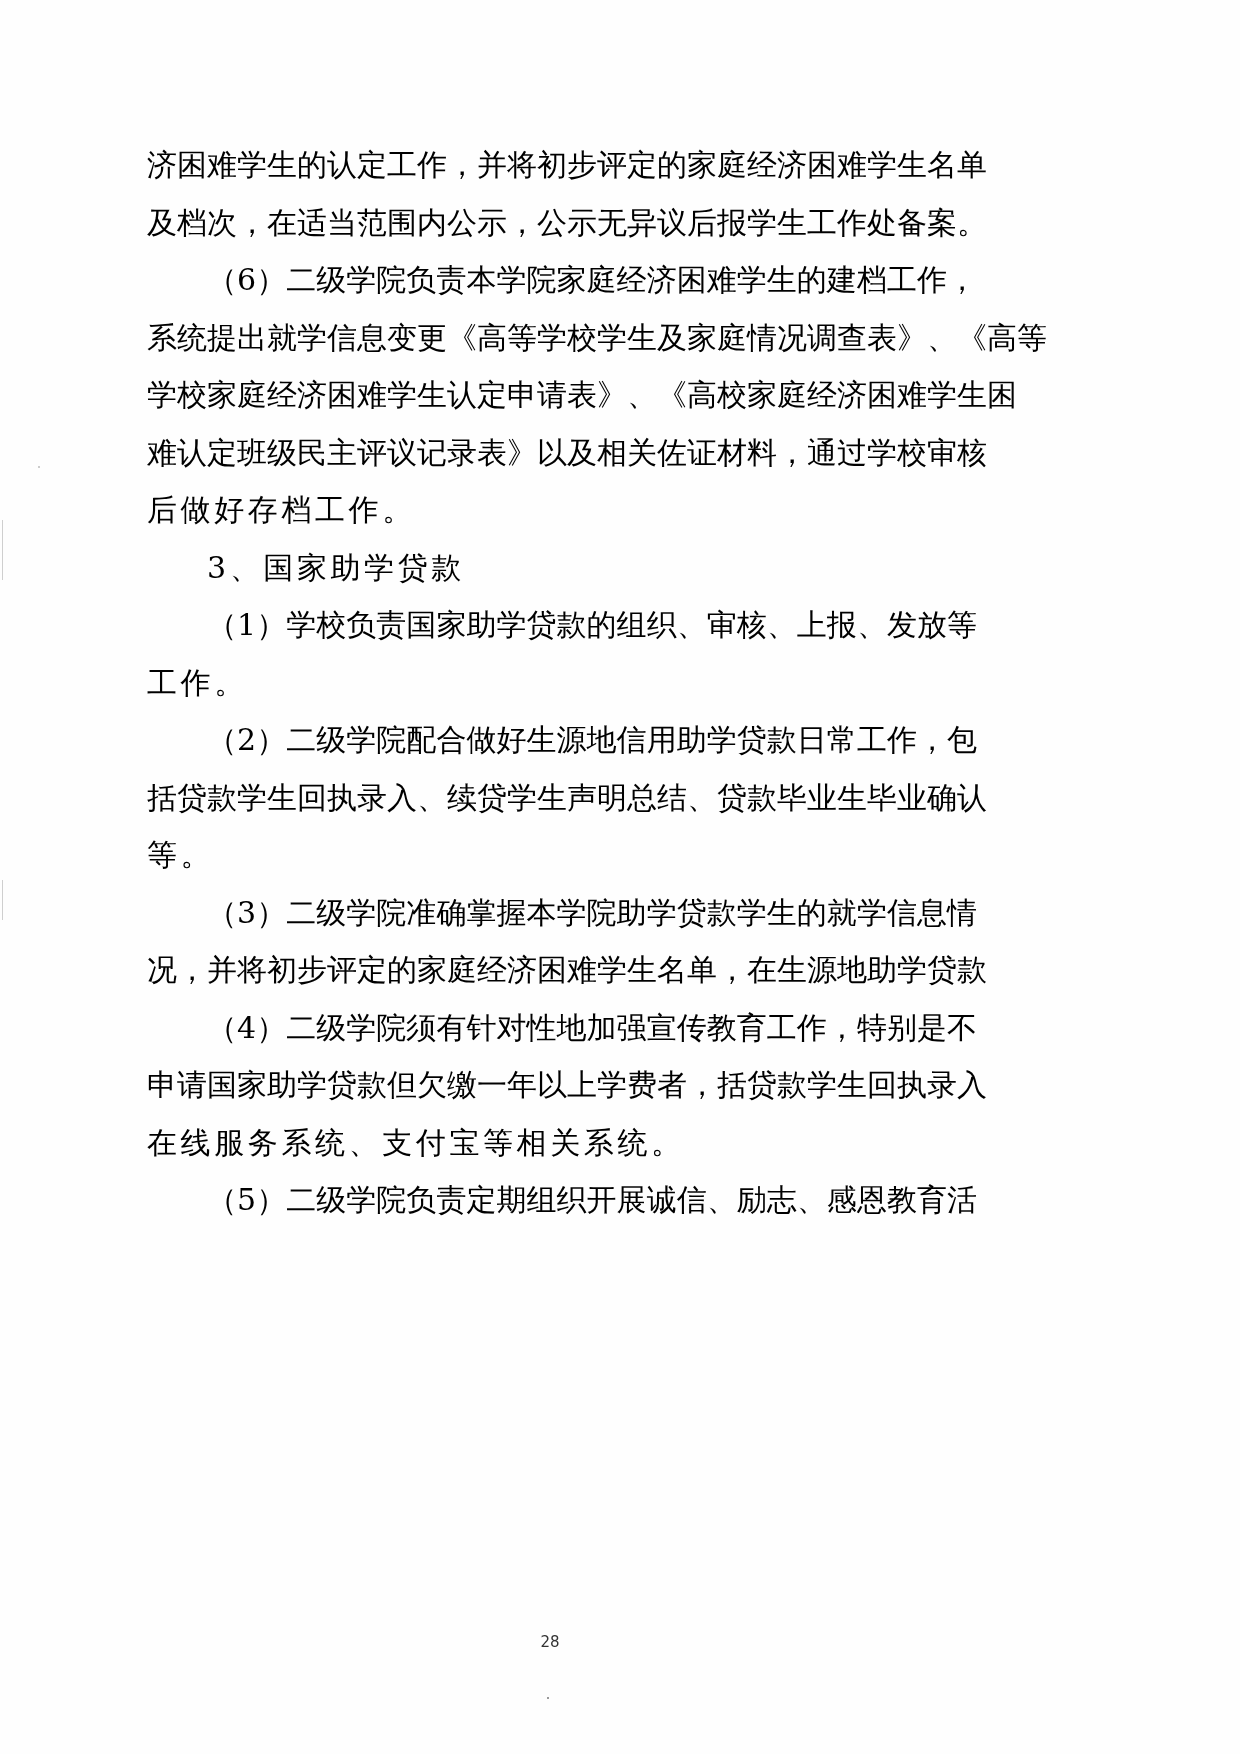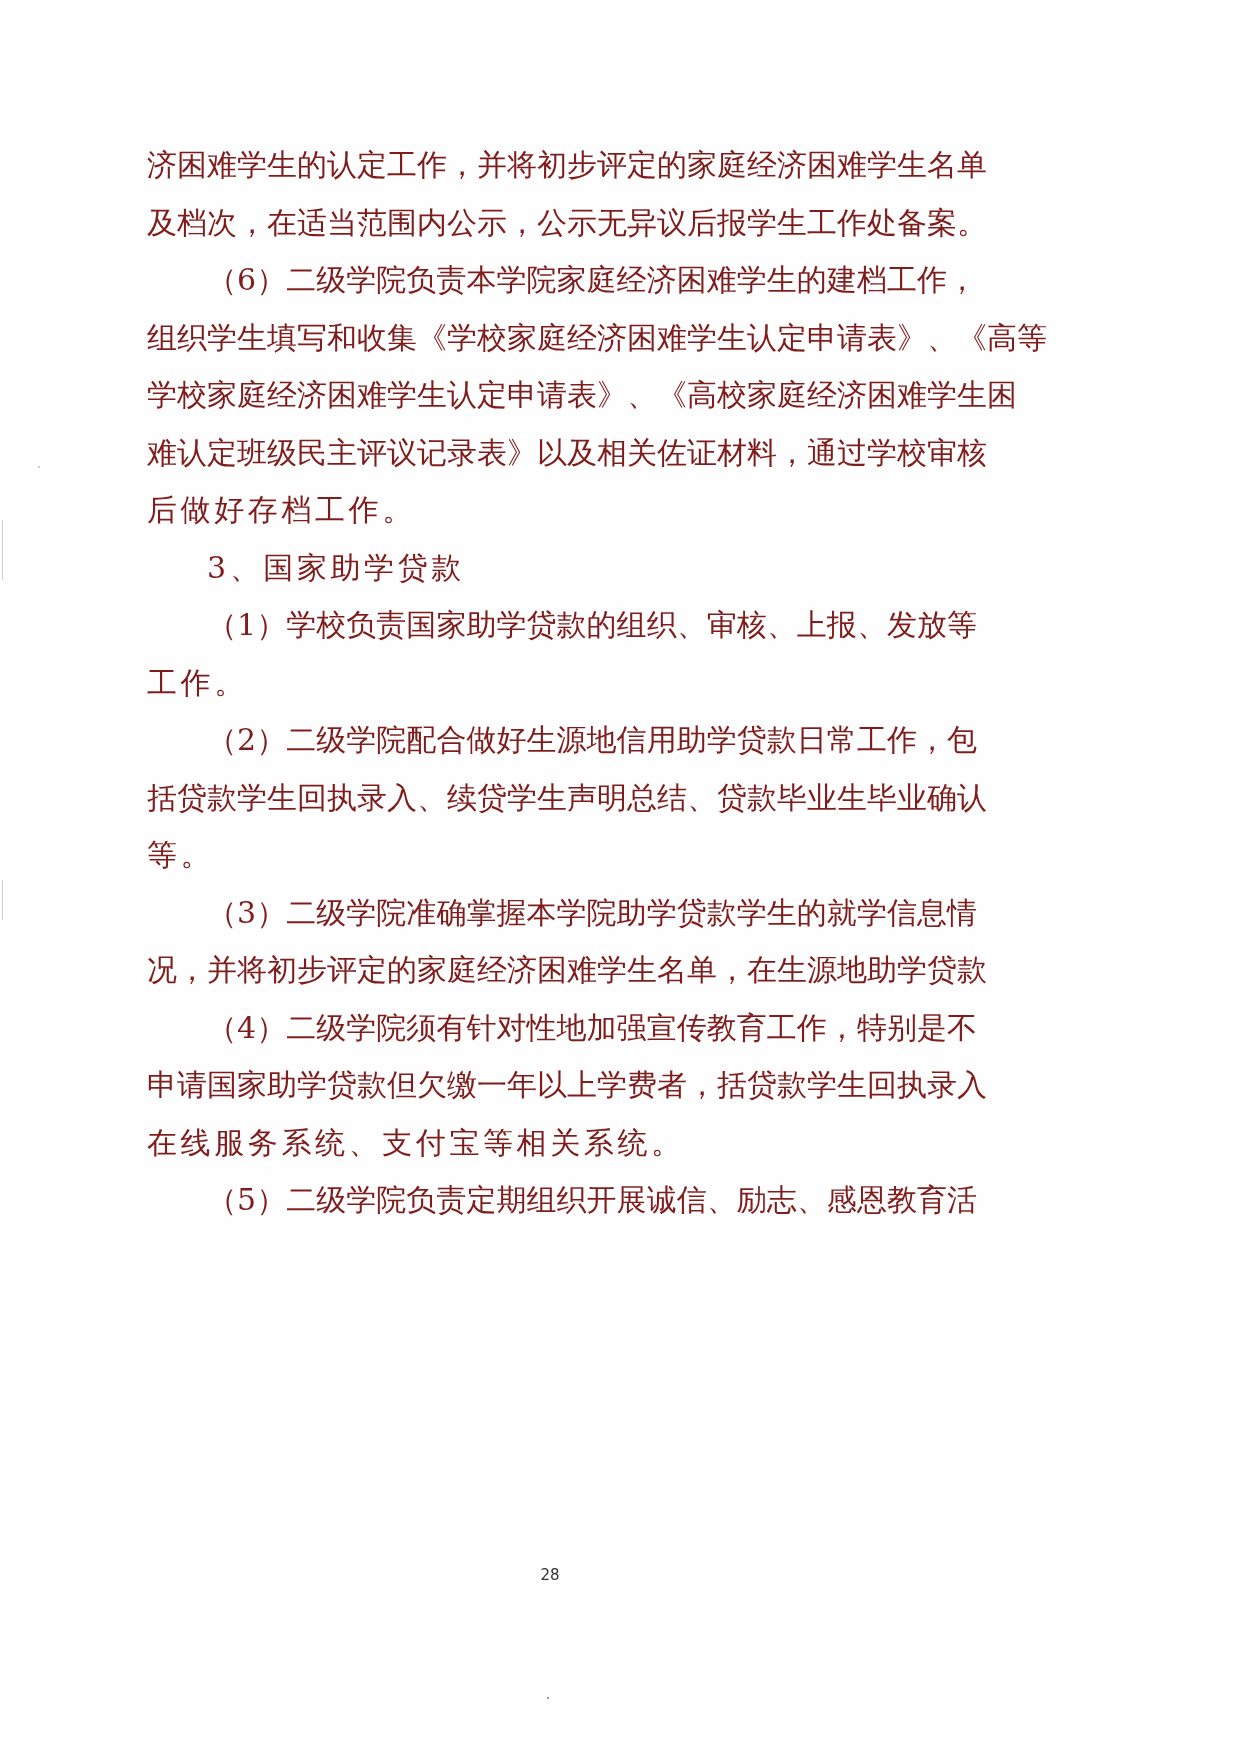--- a/index.html
+++ b/index.html
@@ -28,35 +28,35 @@
       left: 147px;
       top: 136px;
       width: 830px;
     }
     .line {
       height: 57.5px;
       line-height: 57.5px;
       font-size: 30px;
       white-space: nowrap;
       letter-spacing: 3.6px;
-      color: #7f1d1d;
+      color: #000000;
     }
     .line.indent {
       padding-left: 60px;
     }
     .line.justify {
       text-align: justify;
       text-align-last: justify;
       letter-spacing: 0;
     }
     .page-number {
       position: absolute;
       left: 0;
       width: 1100px;
-      top: 1566px;
+      top: 1633px;
       text-align: center;
       font-family: "DejaVu Sans", "Liberation Sans", sans-serif;
       font-size: 15px;
       color: #333333;
     }
     .speck {
       position: absolute;
       width: 2px;
       height: 2px;
       border-radius: 1px;
@@ -74,21 +74,21 @@
 
 <div class="page">
 
   <div class="edge-mark" style="top:520px;height:60px;"></div>
   <div class="edge-mark" style="top:880px;height:40px;"></div>
 
   <div class="text-block">
     <div class="line justify">济困难学生的认定工作，并将初步评定的家庭经济困难学生名单</div>
     <div class="line justify">及档次，在适当范围内公示，公示无异议后报学生工作处备案。</div>
     <div class="line indent justify">（6）二级学院负责本学院家庭经济困难学生的建档工作，</div>
-    <div class="line justify">组织学生填写和收集《学校家庭经济困难学生认定申请表》、《高等</div>
+    <div class="line justify">系统提出就学信息变更《高等学校学生及家庭情况调查表》、《高等</div>
     <div class="line justify">学校家庭经济困难学生认定申请表》、《高校家庭经济困难学生困</div>
     <div class="line justify">难认定班级民主评议记录表》以及相关佐证材料，通过学校审核</div>
     <div class="line">后做好存档工作。</div>
     <div class="line indent">3、国家助学贷款</div>
     <div class="line indent justify">（1）学校负责国家助学贷款的组织、审核、上报、发放等</div>
     <div class="line">工作。</div>
     <div class="line indent justify">（2）二级学院配合做好生源地信用助学贷款日常工作，包</div>
     <div class="line justify">括贷款学生回执录入、续贷学生声明总结、贷款毕业生毕业确认</div>
     <div class="line">等。</div>
     <div class="line indent justify">（3）二级学院准确掌握本学院助学贷款学生的就学信息情</div>

